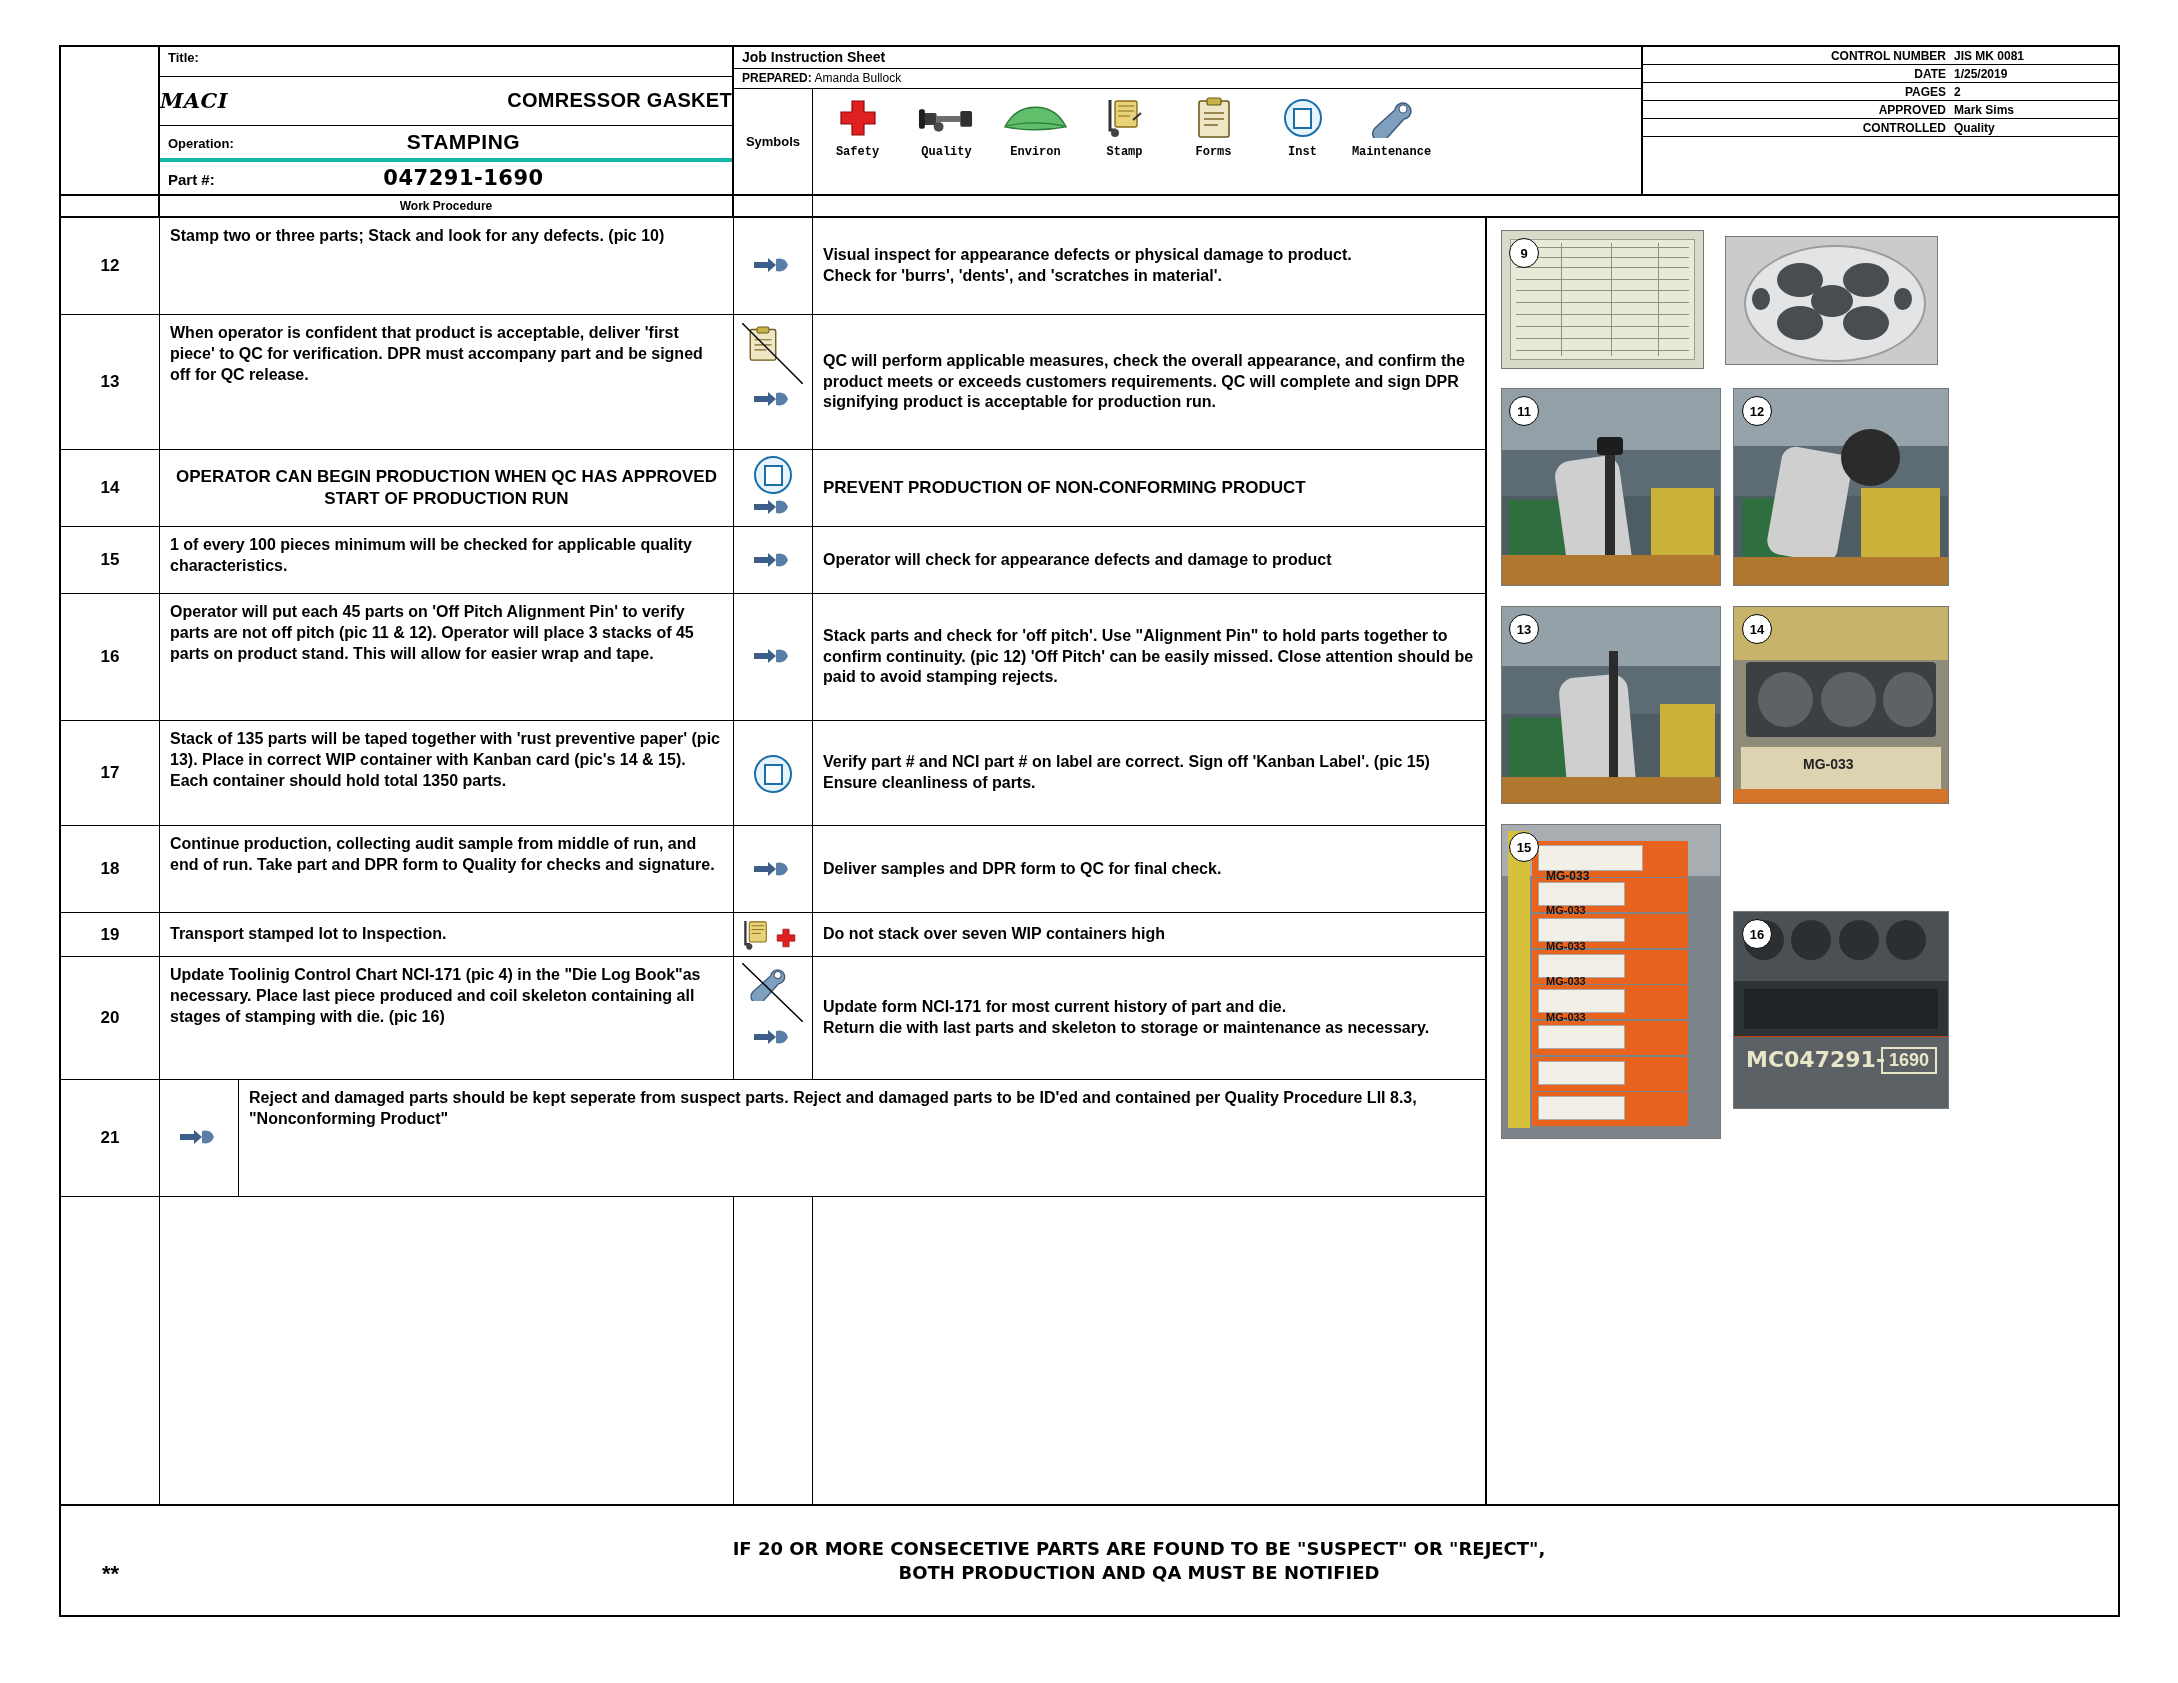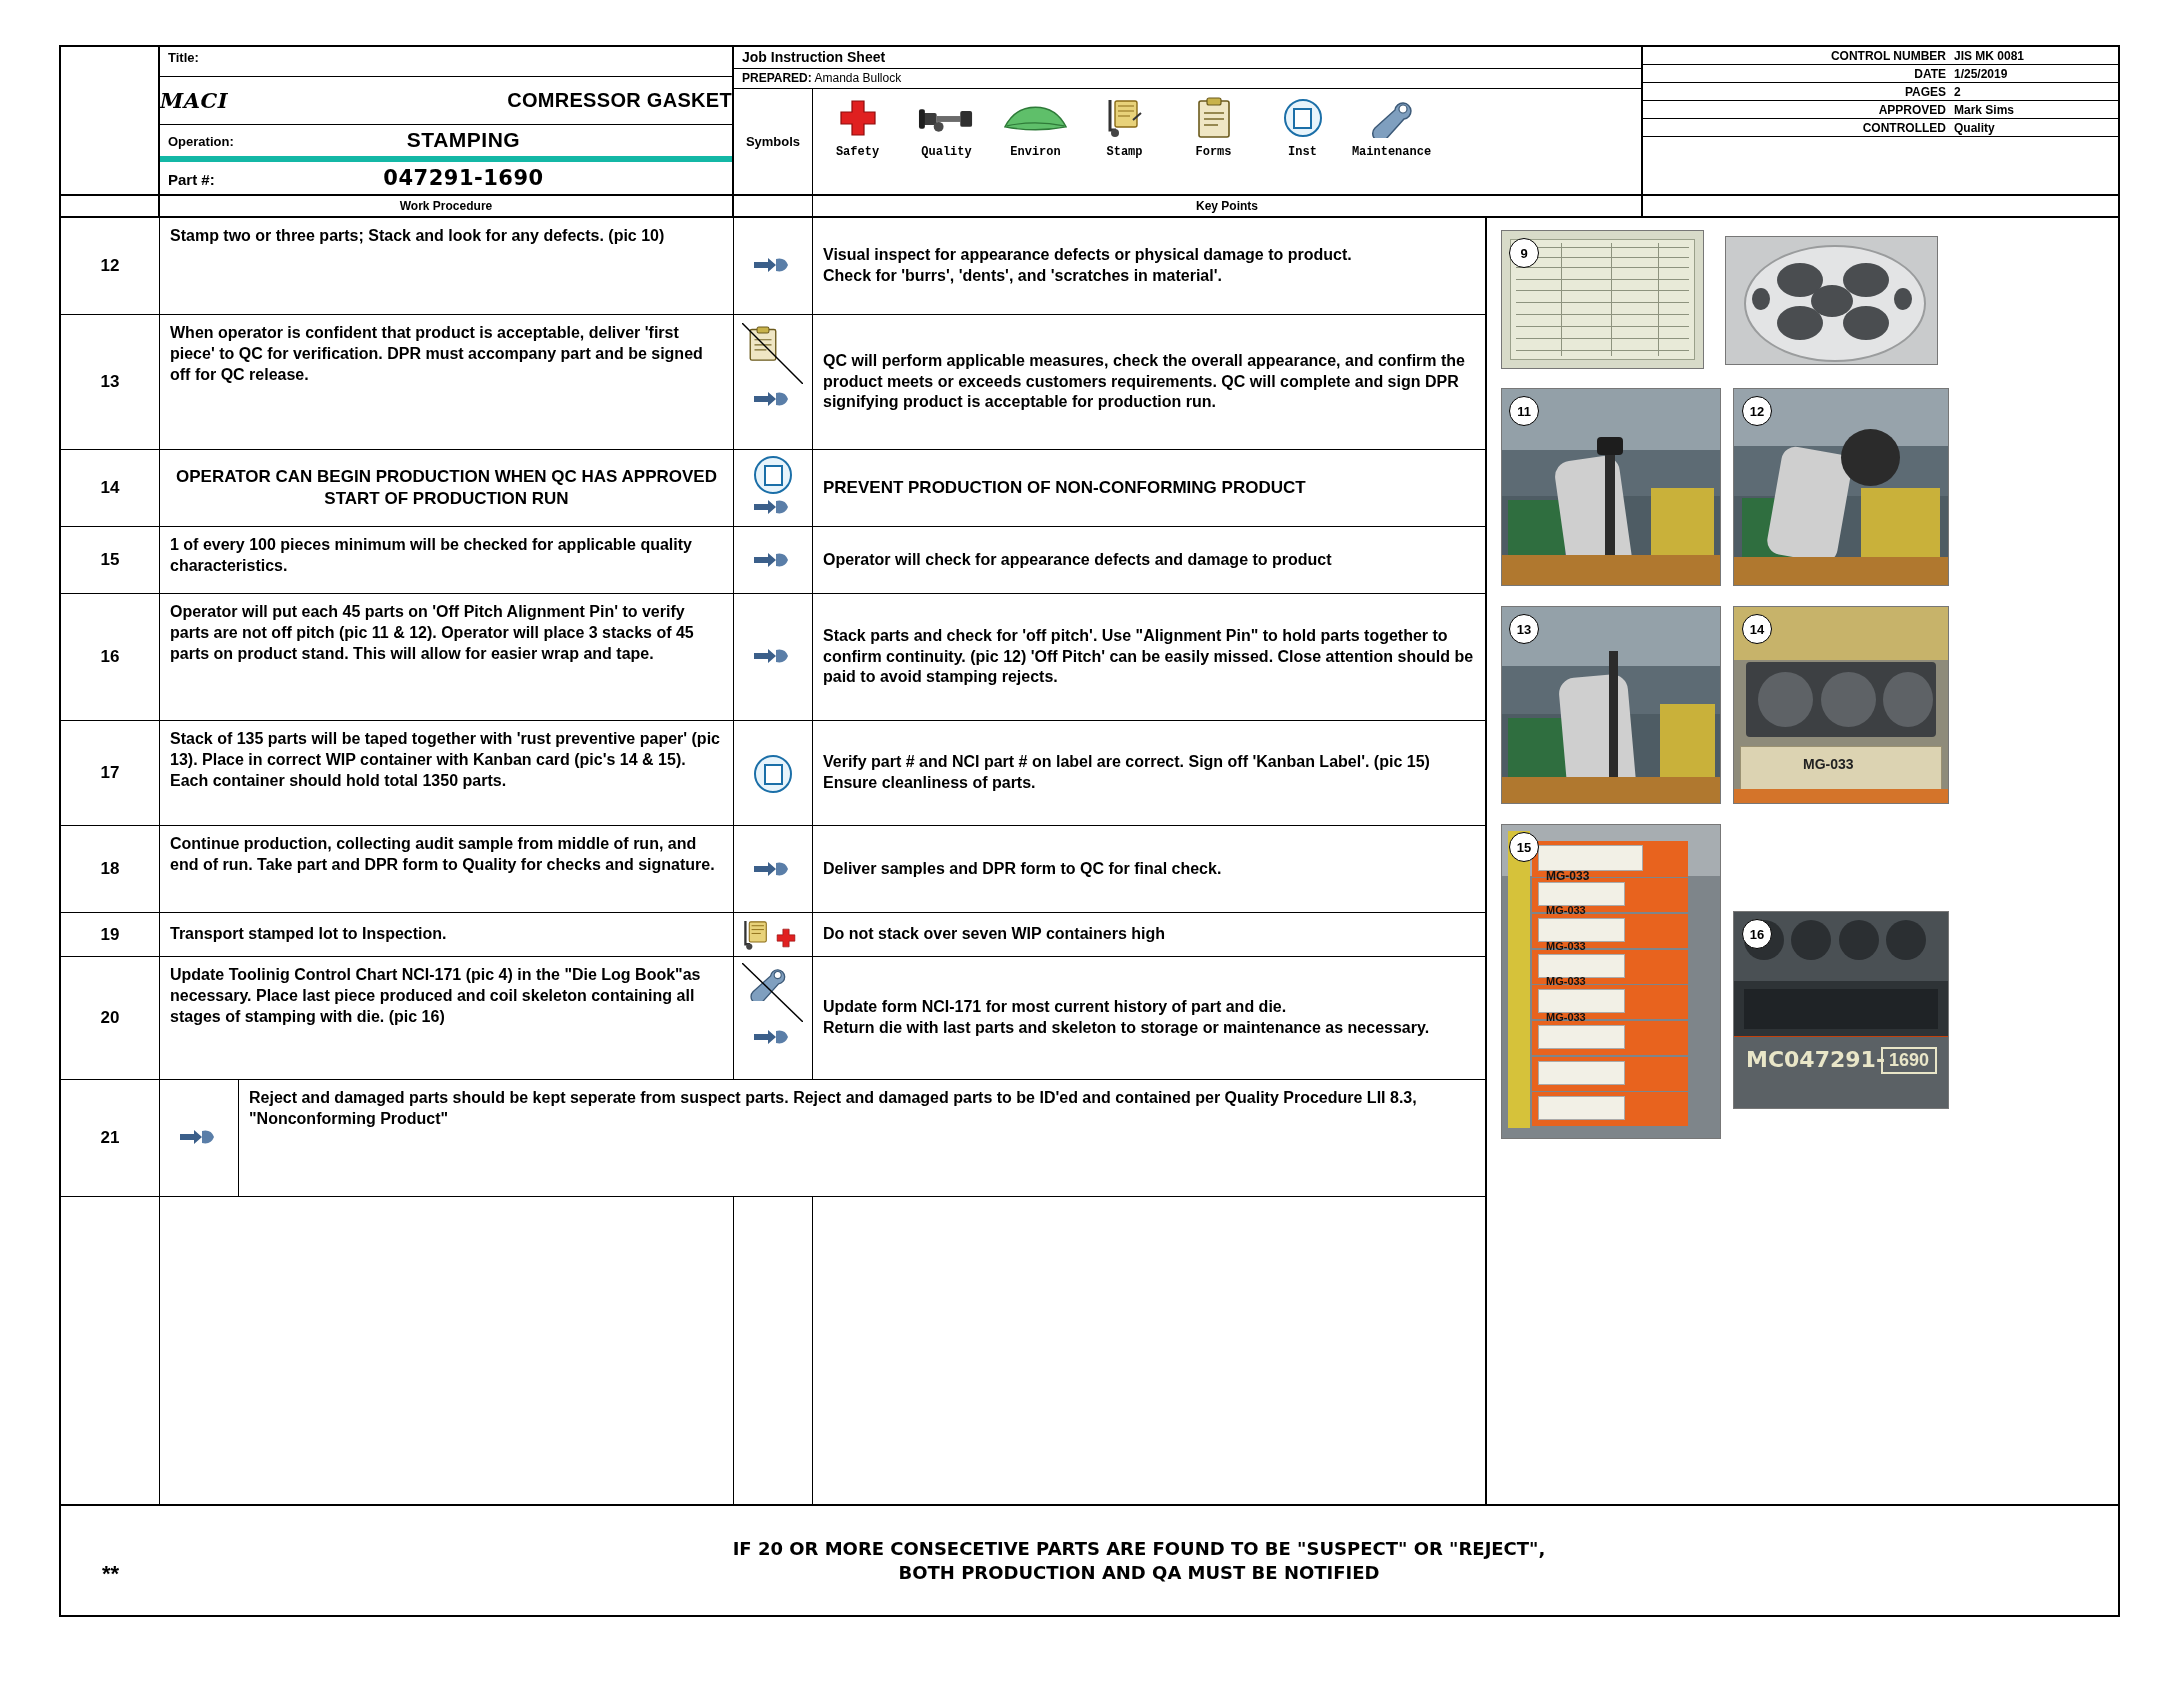--- a/index.html
+++ b/index.html
@@ -76,21 +76,21 @@
     letter-spacing: 0.5px;
   }
   .hdr-bigtitle .t2 {
     font-size: 20px;
     font-weight: bold;
     margin-left: 10px;
     letter-spacing: 0.3px;
   }
   .hdr-oprow {
     height: 34px;
-    border-bottom: 6px solid #14b8a6;
+    border-bottom: 4px solid #14b8a6;
     display: flex;
     align-items: center;
   }
   .hdr-oprow .val {
     flex: 1;
     text-align: center;
     font-size: 21px;
     font-weight: bold;
     letter-spacing: 0.5px;
     padding-right: 59px;
@@ -494,21 +494,20 @@
         <div class="ctl-val">Quality</div>
       </div>
       <div class="ctl-blank"></div>
     </div>
   </div>
 
   <div class="colhead">
     <div class="ch-num"></div>
     <div class="ch-proc">Work Procedure</div>
     <div class="ch-sym"></div>
-    <div class="ch-key">Key Points</div>
     <div class="ch-pics"></div>
   </div>
 
   <div class="body-area">
 
     <div class="steps-col">
 
       <div class="step" style="height:97px">
         <div class="st-num">12</div>
         <div class="st-proc">Stamp two or three parts;  Stack and look for any defects. (pic 10)</div>

